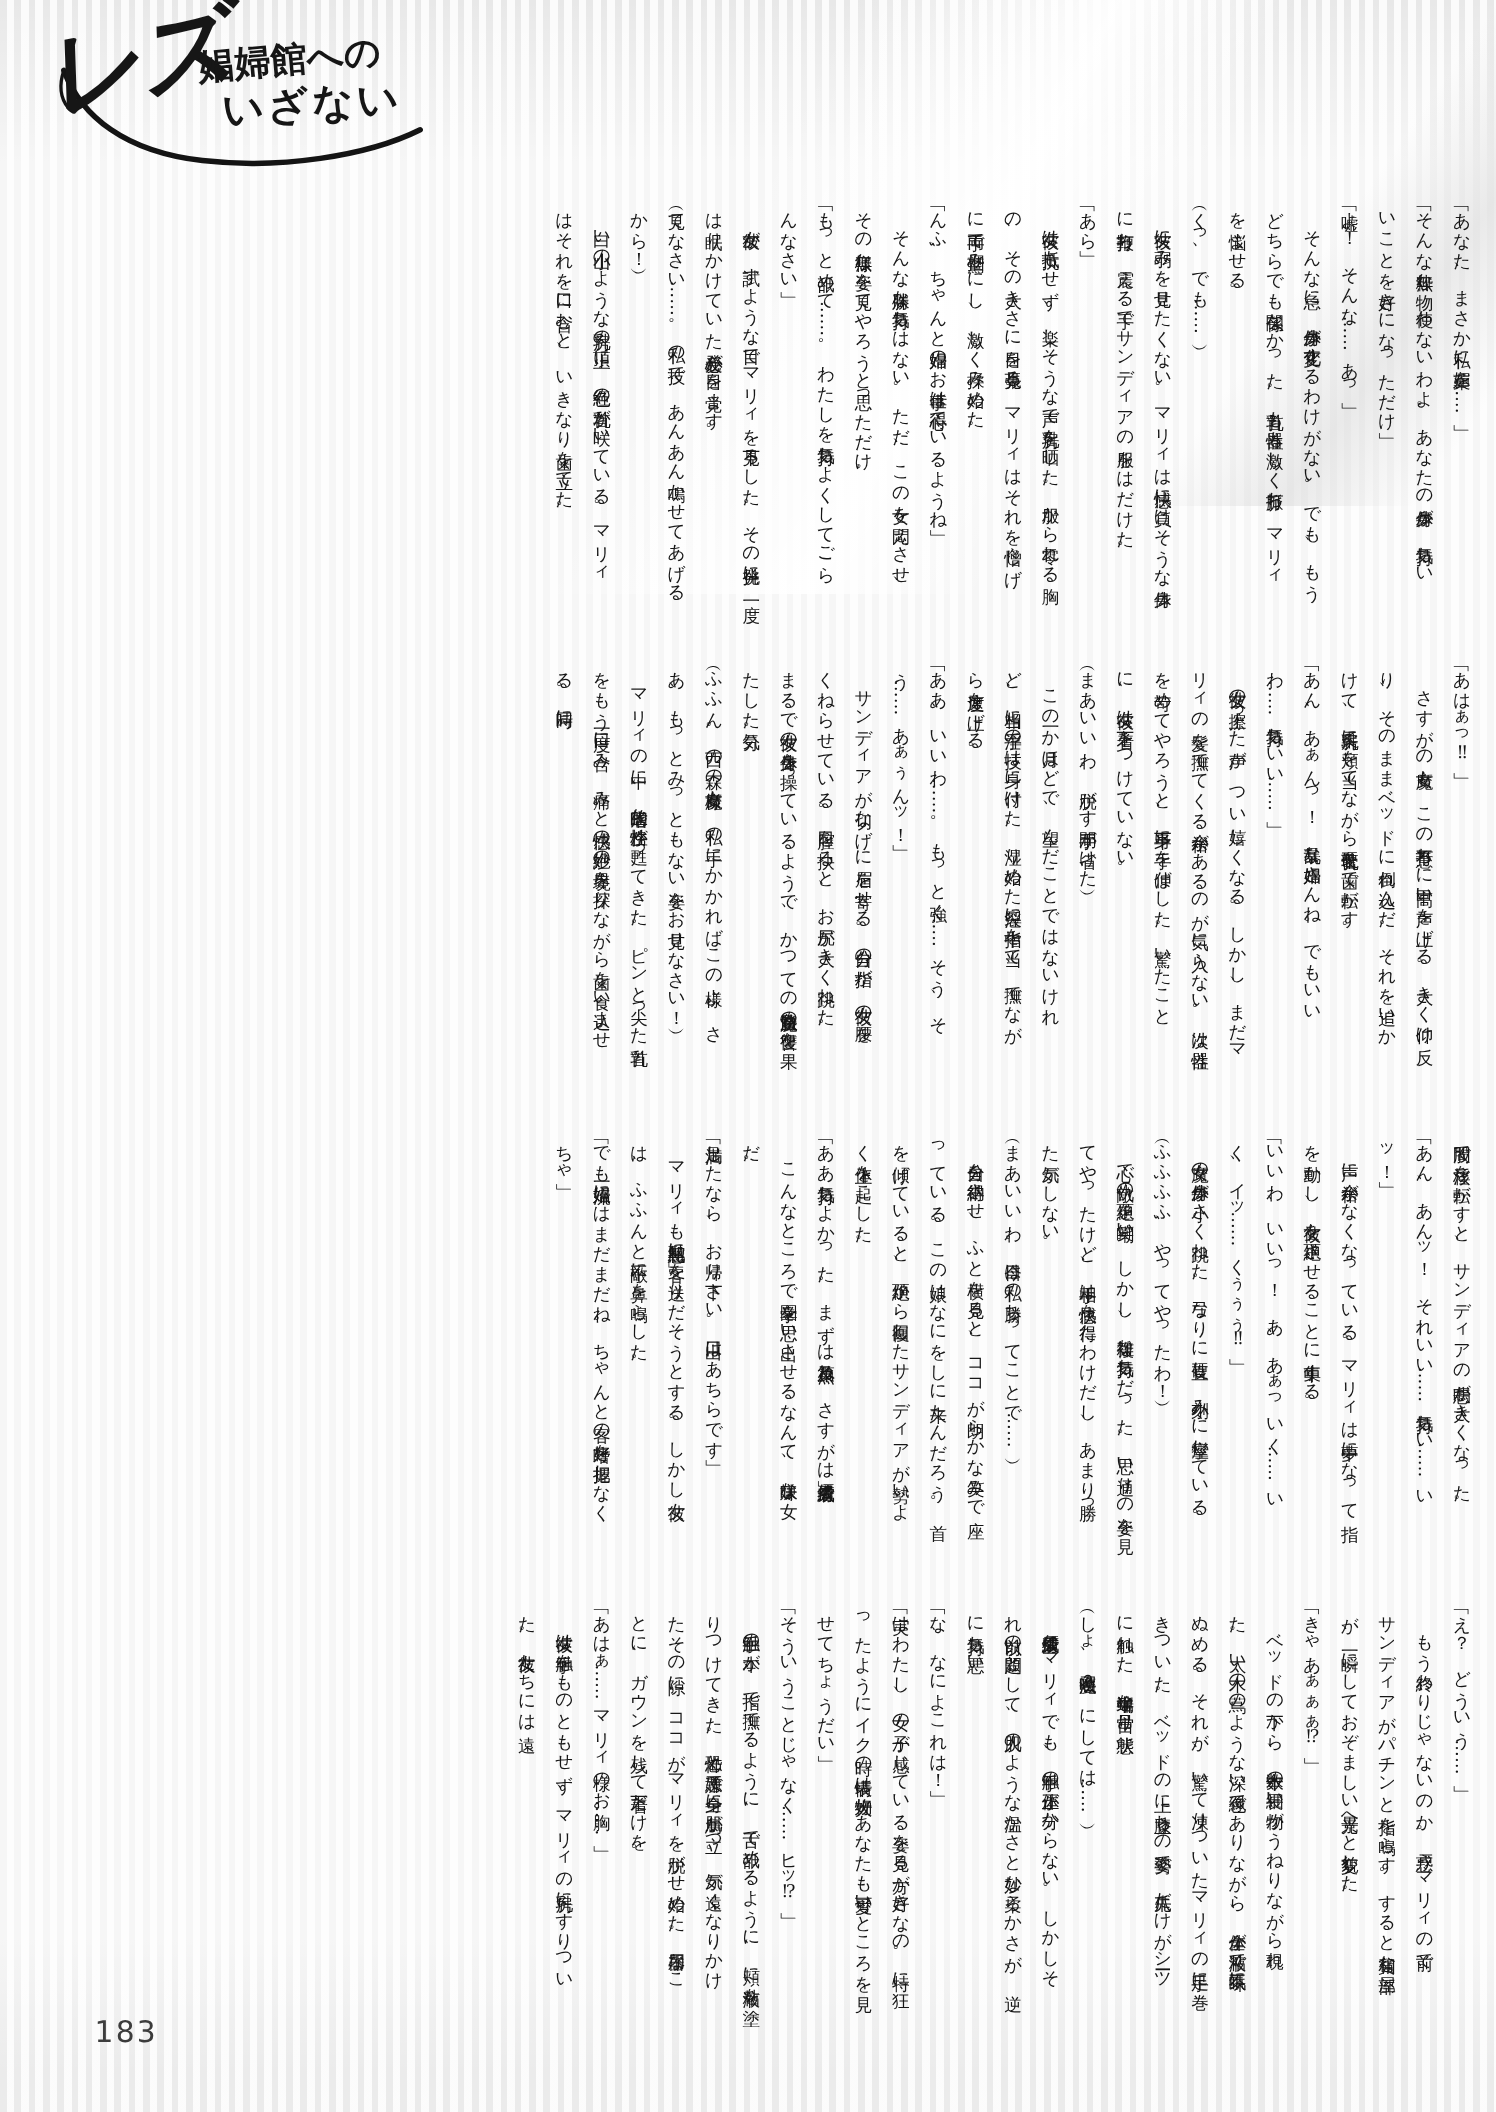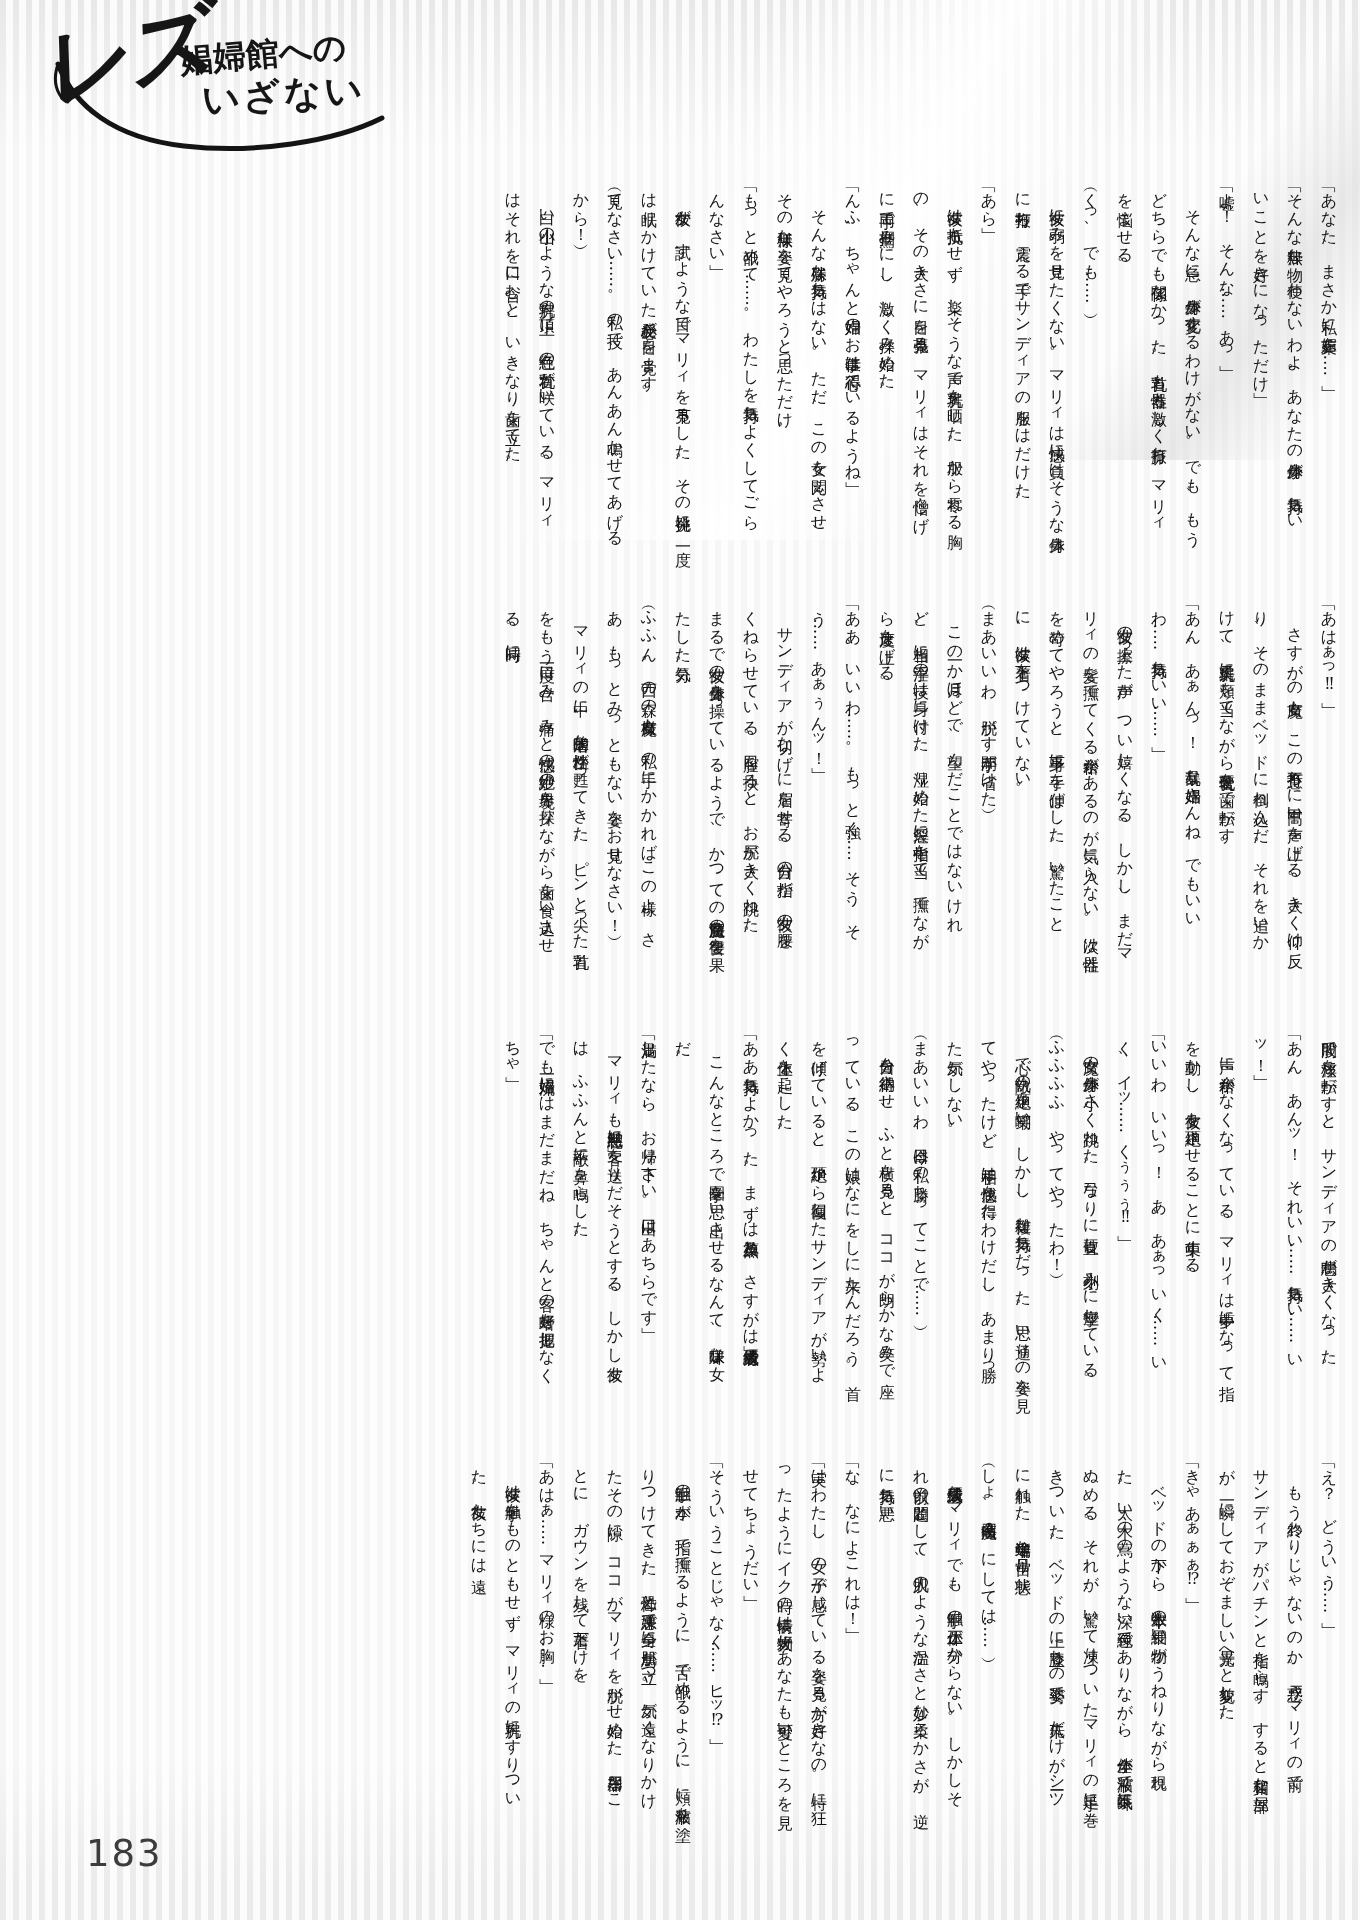--- a/index.html
+++ b/index.html
@@ -49,21 +49,21 @@
   }
   .band p{margin:0;padding:0;}
   .band-1{top:182px;}
   .band-2{top:600px;}
   .band-3{top:1030px;}
   .band-4{top:1458px;}
   
   .page-num{
     position:absolute;left:86px;top:1832px;
     font-family:"DejaVu Sans","Liberation Sans",sans-serif;
-    font-size:37px;color:#3c3c3c;letter-spacing:2px;
+    font-size:27px;color:#3c3c3c;letter-spacing:2px;
   }
 </style>
 </head>
 <body>
 
 <div class="bg-streaks"></div>
 
 <div class="logo">
   <svg class="logo-swoosh" width="350" height="160" viewBox="0 0 350 160" aria-hidden="true">
     <path d="M14,58 C30,100 70,132 140,140 C210,148 290,136 338,112" fill="none" stroke="#141414" stroke-width="5" stroke-linecap="round"></path>

